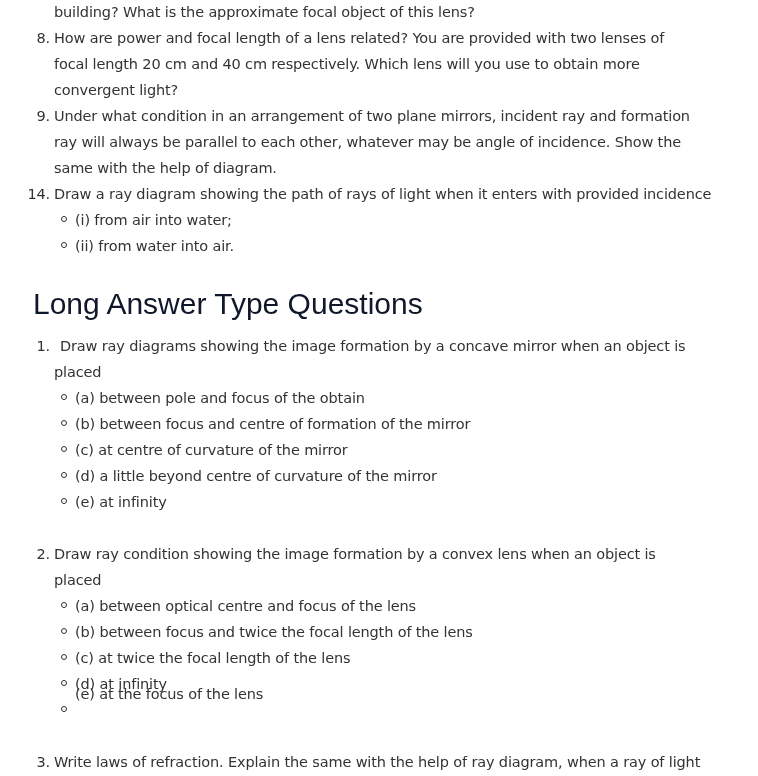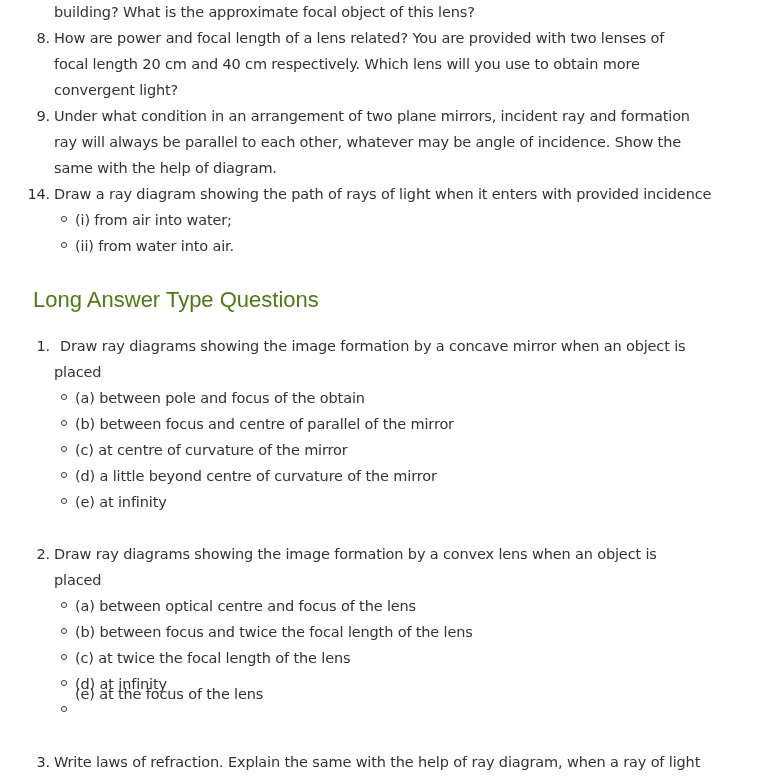--- a/index.html
+++ b/index.html
@@ -10,21 +10,21 @@
   }
   .content { position: absolute; left: 0; top: 0; width: 758px; }
   .line { position: absolute; white-space: nowrap; line-height: 26px; }
   .num { position: absolute; text-align: right; width: 50px; }
   .bullet {
     position: absolute; width: 6px; height: 6px; border: 1.3px solid #333;
     border-radius: 50%; box-sizing: border-box;
   }
   h2 {
     position: absolute; margin: 0; font-family: "Liberation Sans", sans-serif;
-    font-weight: normal; font-size: 22px; color: #4d7c0f; letter-spacing: 0;
+    font-weight: normal; font-size: 30px; color: #0f172a; letter-spacing: 0;
     white-space: nowrap;
   }
 </style>
 </head>
 <body>
 
 <div class="content">
 
   <div class="line" style="left:54px;top:-1px">building? What is the approximate focal object of this lens?</div>
 
@@ -53,32 +53,32 @@
 
   <h2 style="left:33px;top:287px">Long Answer Type Questions</h2>
 
   <div>
     <div class="line num" style="left:0;top:333px">1.</div>
     <div class="line" style="left:60px;top:333px">Draw ray diagrams showing the image formation by a concave mirror when an object is</div>
     <div class="line" style="left:54px;top:359px">placed</div>
     <span class="bullet" style="left:61px;top:394px"></span>
     <div class="line" style="left:75px;top:385px">(a) between pole and focus of the obtain</div>
     <span class="bullet" style="left:61px;top:420px"></span>
-    <div class="line" style="left:75px;top:411px">(b) between focus and centre of parallel of the mirror</div>
+    <div class="line" style="left:75px;top:411px">(b) between focus and centre of formation of the mirror</div>
     <span class="bullet" style="left:61px;top:446px"></span>
     <div class="line" style="left:75px;top:437px">(c) at centre of curvature of the mirror</div>
     <span class="bullet" style="left:61px;top:472px"></span>
     <div class="line" style="left:75px;top:463px">(d) a little beyond centre of curvature of the mirror</div>
     <span class="bullet" style="left:61px;top:498px"></span>
     <div class="line" style="left:75px;top:489px">(e) at infinity</div>
   </div>
 
   <div>
     <div class="line num" style="left:0;top:541px">2.</div>
-    <div class="line" style="left:54px;top:541px">Draw ray diagrams showing the image formation by a convex lens when an object is</div>
+    <div class="line" style="left:54px;top:541px">Draw ray condition showing the image formation by a convex lens when an object is</div>
     <div class="line" style="left:54px;top:567px">placed</div>
     <span class="bullet" style="left:61px;top:602px"></span>
     <div class="line" style="left:75px;top:593px">(a) between optical centre and focus of the lens</div>
     <span class="bullet" style="left:61px;top:628px"></span>
     <div class="line" style="left:75px;top:619px">(b) between focus and twice the focal length of the lens</div>
     <span class="bullet" style="left:61px;top:654px"></span>
     <div class="line" style="left:75px;top:645px">(c) at twice the focal length of the lens</div>
     <span class="bullet" style="left:61px;top:680px"></span>
     <div class="line" style="left:75px;top:671px">(d) at infinity</div>
     <span class="bullet" style="left:61px;top:706px"></span>

